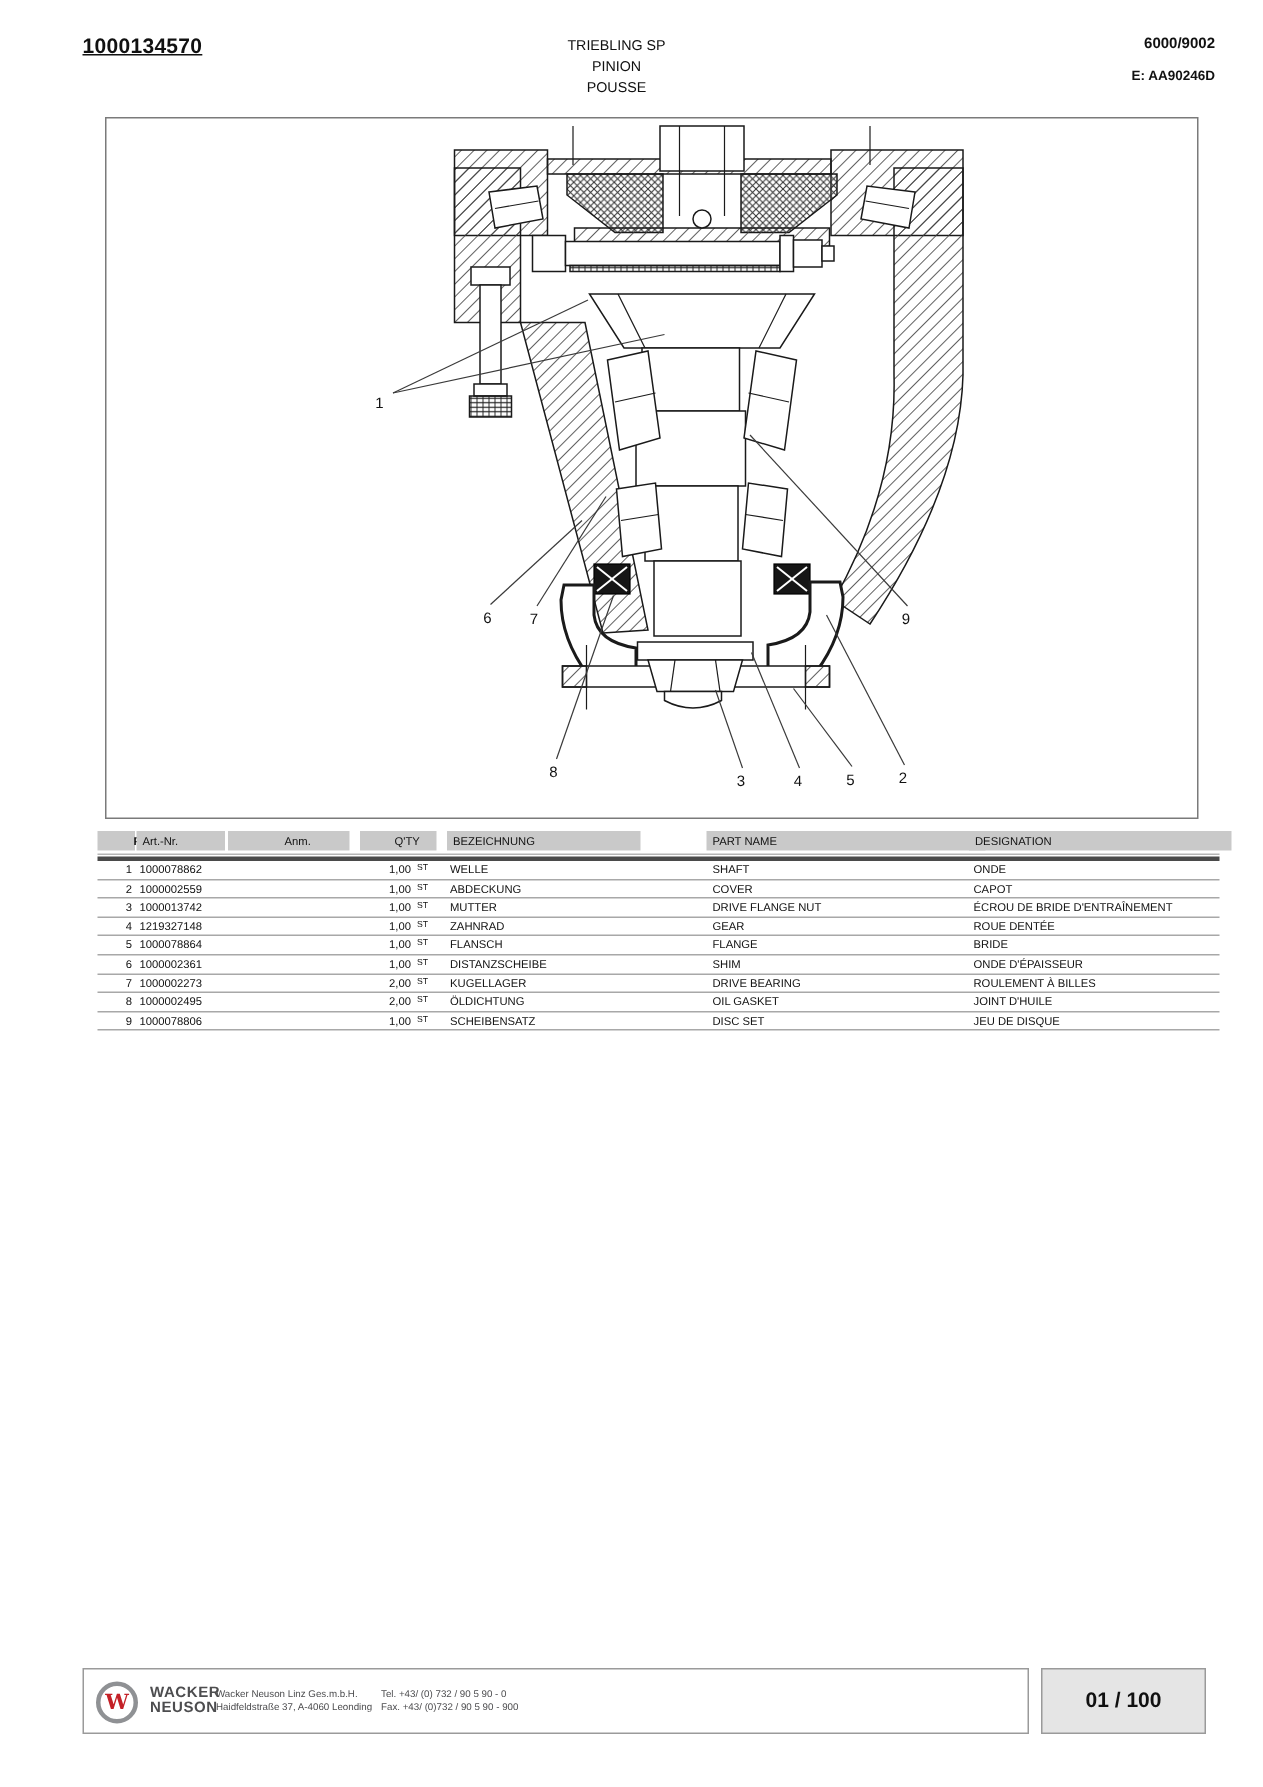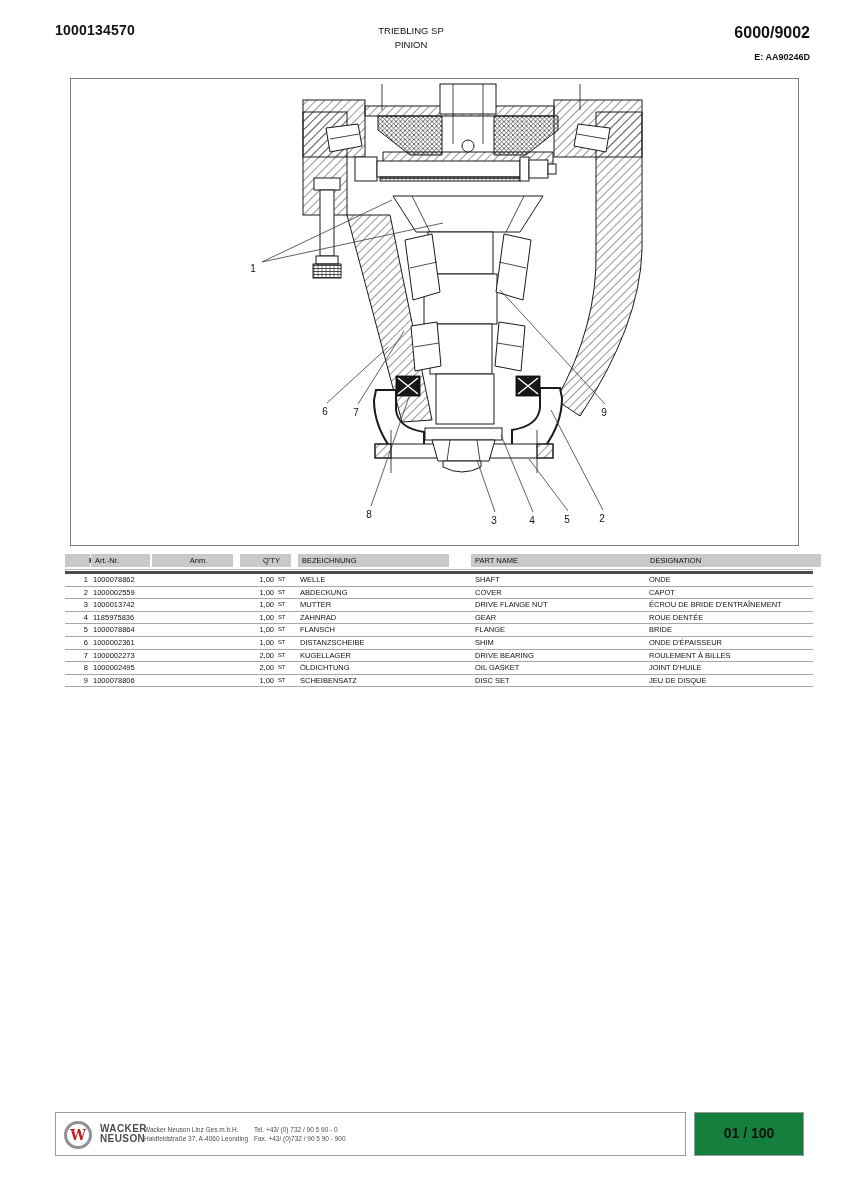--- a/index.html
+++ b/index.html
@@ -1,24 +1,24 @@
 <!DOCTYPE html>
 <html><head>
 <meta charset="utf-8">
 <style>
   html,body{margin:0;padding:0;background:#fff;}
   .page{position:relative;width:842px;height:1191px;background:#fff;overflow:hidden;
         font-family:"Liberation Sans","DejaVu Sans",sans-serif;color:#111;}
 
   
-  .doc-number{position:absolute;left:55px;top:22px;font-size:14px;font-weight:bold;letter-spacing:.2px;}
+  .doc-number{position:absolute;left:55px;top:22px;font-size:14px;font-weight:bold;letter-spacing:.2px;text-decoration:underline;}
   .title-block{position:absolute;left:261px;top:24px;width:300px;text-align:center;}
   .title-line{font-size:9.5px;line-height:14px;}
   .model-block{position:absolute;right:32px;top:24px;text-align:right;}
-  .model-no{font-size:16px;font-weight:bold;}
+  .model-no{font-size:10px;font-weight:bold;}
   .edition{font-size:9px;font-weight:bold;margin-top:10px;}
 
   
   .diagram-box{position:absolute;left:70px;top:78px;width:729px;height:468px;
                border:1px solid #7a7a7a;background:#fff;box-sizing:border-box;}
   .diagram-box svg{display:block;}
   .part{fill:#fff;stroke:#1a1a1a;stroke-width:1;}
   .hatched{fill:url(#h);stroke:#1a1a1a;stroke-width:1;}
   .xhatched{fill:url(#ch);stroke:#1a1a1a;stroke-width:1;}
   .threaded{fill:url(#th);stroke:#1a1a1a;stroke-width:1;}
@@ -30,21 +30,21 @@
 
   
   .thead-cell{position:absolute;top:554px;height:13px;background:#c9c9c9;
               font-size:7.5px;line-height:13px;white-space:nowrap;box-sizing:border-box;padding-left:4px;}
   .thead-cell.center{text-align:center;padding-left:12px;}
   .thead-cell.bold{font-weight:bold;}
   .h-pos{left:65px;width:25px;padding-left:24px;}
   .h-art{left:91px;width:59px;}
   .h-anm{left:152px;width:81px;}
   .h-qty{left:240px;width:51px;}
-  .h-bez{left:298px;width:151px;}
+  .h-bez{left:298px;width:129px;}
   .h-part{left:471px;width:186px;}
   .h-des{left:646px;width:175px;}
   .head-rule{position:absolute;left:65px;width:748px;top:569px;height:4px;
              border-top:1px solid #b5b5b5;}
   .head-rule-dark{position:absolute;left:65px;width:748px;top:571px;height:2.5px;background:#4a4a4a;}
 
   #rows{position:absolute;left:0;top:574px;width:842px;}
   .trow{position:relative;height:11.6px;margin:0 0 0 65px;width:748px;
         border-bottom:1px solid #a8a8a8;font-size:7.5px;line-height:11.6px;white-space:nowrap;}
   .trow .c{position:absolute;top:0;height:11.6px;}
@@ -62,31 +62,32 @@
               border:1.5px solid #9a9a9a;box-sizing:border-box;background:#fff;}
   .logo-ring{position:absolute;left:8px;top:8px;width:22px;height:22px;border-radius:50%;
              border:3px solid #8f9194;display:flex;align-items:center;justify-content:center;background:#fff;}
   .logo-w{color:#c42127;font-weight:bold;font-size:14px;line-height:1;font-family:"DejaVu Serif",serif;}
   .brand{position:absolute;left:44px;top:11px;color:#4d4d4f;font-weight:bold;font-size:10px;
          line-height:9.5px;letter-spacing:.4px;}
   .addr{position:absolute;left:88px;top:13px;font-size:6.5px;line-height:8.5px;color:#4d4d4f;}
   .tels{position:absolute;left:198px;top:13px;font-size:6.5px;line-height:8.5px;color:#4d4d4f;}
   .page-box{position:absolute;left:694px;top:1112px;width:110px;height:44px;
             border:1.5px solid #9a9a9a;box-sizing:border-box;text-align:center;
-            font-size:14px;font-weight:bold;line-height:41px;background:#15803d;}
+            font-size:14px;font-weight:bold;line-height:41px;background:#e5e5e5;}
 </style>
 </head>
 <body>
 
 <div class="page">
 
   <div class="doc-number">1000134570</div>
   <div class="title-block">
     <div class="title-line">TRIEBLING SP</div>
     <div class="title-line">PINION</div>
+    <div class="title-line">POUSSE</div>
   </div>
   <div class="model-block">
     <div class="model-no">6000/9002</div>
     <div class="edition">E: AA90246D</div>
   </div>
 
   <div class="diagram-box">
     <svg width="727" height="466" viewBox="71 79 727 466">
       <defs>
         <pattern id="h" width="6" height="6" patternUnits="userSpaceOnUse" patternTransform="rotate(45)">
@@ -253,21 +254,21 @@
         <span class="c art">1000013742</span>
         <span class="c anm"></span>
         <span class="c qty">1,00</span>
         <span class="c unit">ST</span>
         <span class="c bez">MUTTER</span>
         <span class="c part">DRIVE FLANGE NUT</span>
         <span class="c des">ÉCROU DE BRIDE D'ENTRAÎNEMENT</span>
       </div>
       <div class="trow">
         <span class="c pos">4</span>
-        <span class="c art">1185975836</span>
+        <span class="c art">1219327148</span>
         <span class="c anm"></span>
         <span class="c qty">1,00</span>
         <span class="c unit">ST</span>
         <span class="c bez">ZAHNRAD</span>
         <span class="c part">GEAR</span>
         <span class="c des">ROUE DENTÉE</span>
       </div>
       <div class="trow">
         <span class="c pos">5</span>
         <span class="c art">1000078864</span>

